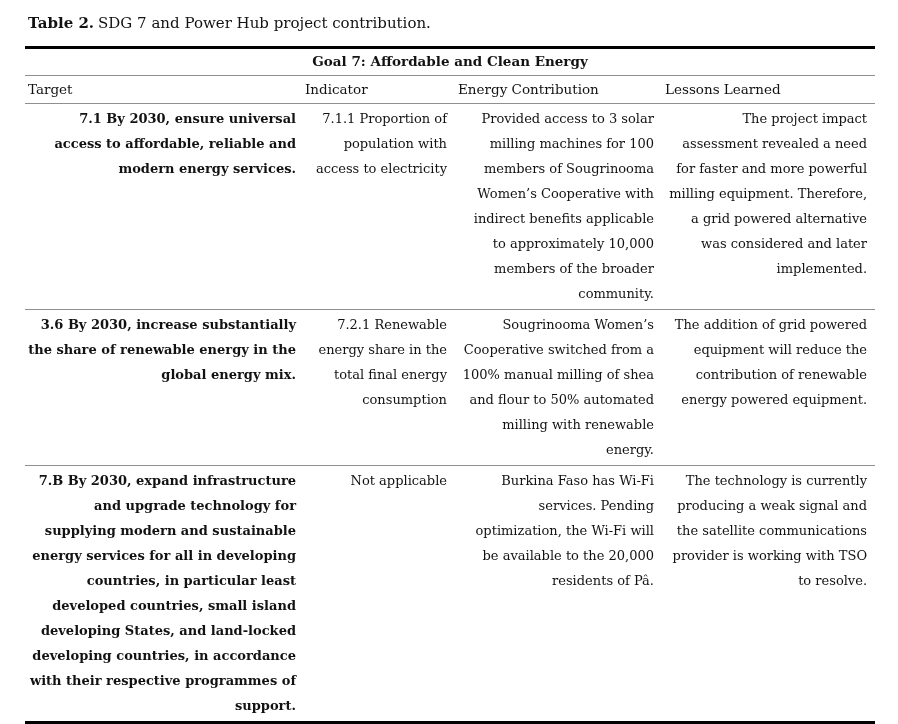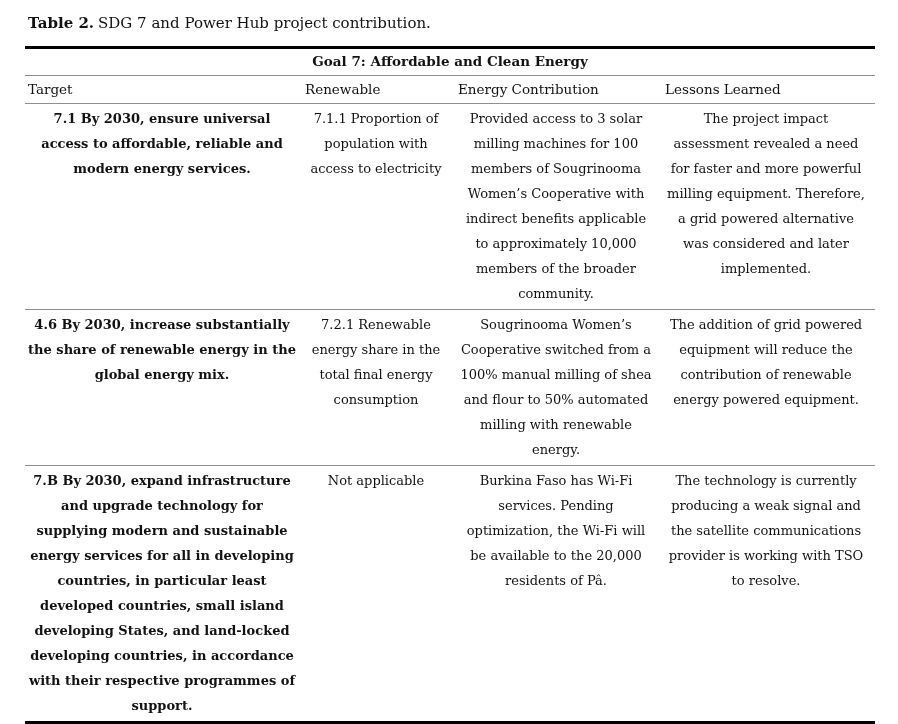--- a/index.html
+++ b/index.html
@@ -54,21 +54,21 @@
     border-bottom: 1px solid #8f8f8f;
     line-height: 17px;
   }
   tbody tr { border-bottom: 1px solid #8f8f8f; }
   tbody tr:last-child { border-bottom: none; }
   tbody td {
     vertical-align: top;
     font-size: 13px;
     line-height: 25px;
     padding: 2px 8px 3px 3px;
-    text-align: center;
+    text-align: right;
   }
   tbody td.target-cell {
     font-weight: bold;
     padding-right: 6px;
   }
 </style>
 </head>
 <body>
 
 <div class="page">
@@ -81,34 +81,34 @@
       <col style="width:153px">
       <col style="width:207px">
       <col style="width:213px">
     </colgroup>
     <thead>
       <tr class="goal-row">
         <th colspan="4">Goal 7: Affordable and Clean Energy</th>
       </tr>
       <tr class="header-row">
         <th>Target</th>
-        <th>Renewable</th>
+        <th>Indicator</th>
         <th>Energy Contribution</th>
         <th>Lessons Learned</th>
       </tr>
     </thead>
     <tbody>
       <tr class="data-row">
         <td class="target-cell">7.1 By 2030, ensure universal access to affordable, reliable and modern energy services.</td>
         <td class="indicator-cell">7.1.1 Proportion of population with access to electricity</td>
         <td class="contribution-cell">Provided access to 3 solar milling machines for 100 members of Sougrinooma Women’s Cooperative with indirect benefits applicable to approximately 10,000 members of the broader community.</td>
         <td class="lessons-cell">The project impact assessment revealed a need for faster and more powerful milling equipment. Therefore, a grid powered alternative was considered and later implemented.</td>
       </tr>
       <tr class="data-row">
-        <td class="target-cell">4.6 By 2030, increase substantially the share of renewable energy in the global energy mix.</td>
+        <td class="target-cell">3.6 By 2030, increase substantially the share of renewable energy in the global energy mix.</td>
         <td class="indicator-cell">7.2.1 Renewable energy share in the total final energy consumption</td>
         <td class="contribution-cell">Sougrinooma Women’s Cooperative switched from a 100% manual milling of shea and flour to 50% automated milling with renewable energy.</td>
         <td class="lessons-cell">The addition of grid powered equipment will reduce the contribution of renewable energy powered equipment.</td>
       </tr>
       <tr class="data-row">
         <td class="target-cell">7.B By 2030, expand infrastructure and upgrade technology for supplying modern and sustainable energy services for all in developing countries, in particular least developed countries, small island developing States, and land-locked developing countries, in accordance with their respective programmes of support.</td>
         <td class="indicator-cell">Not applicable</td>
         <td class="contribution-cell">Burkina Faso has Wi-Fi services. Pending optimization, the Wi-Fi will be available to the 20,000 residents of Pâ.</td>
         <td class="lessons-cell">The technology is currently producing a weak signal and the satellite communications provider is working with TSO to resolve.</td>
       </tr>

